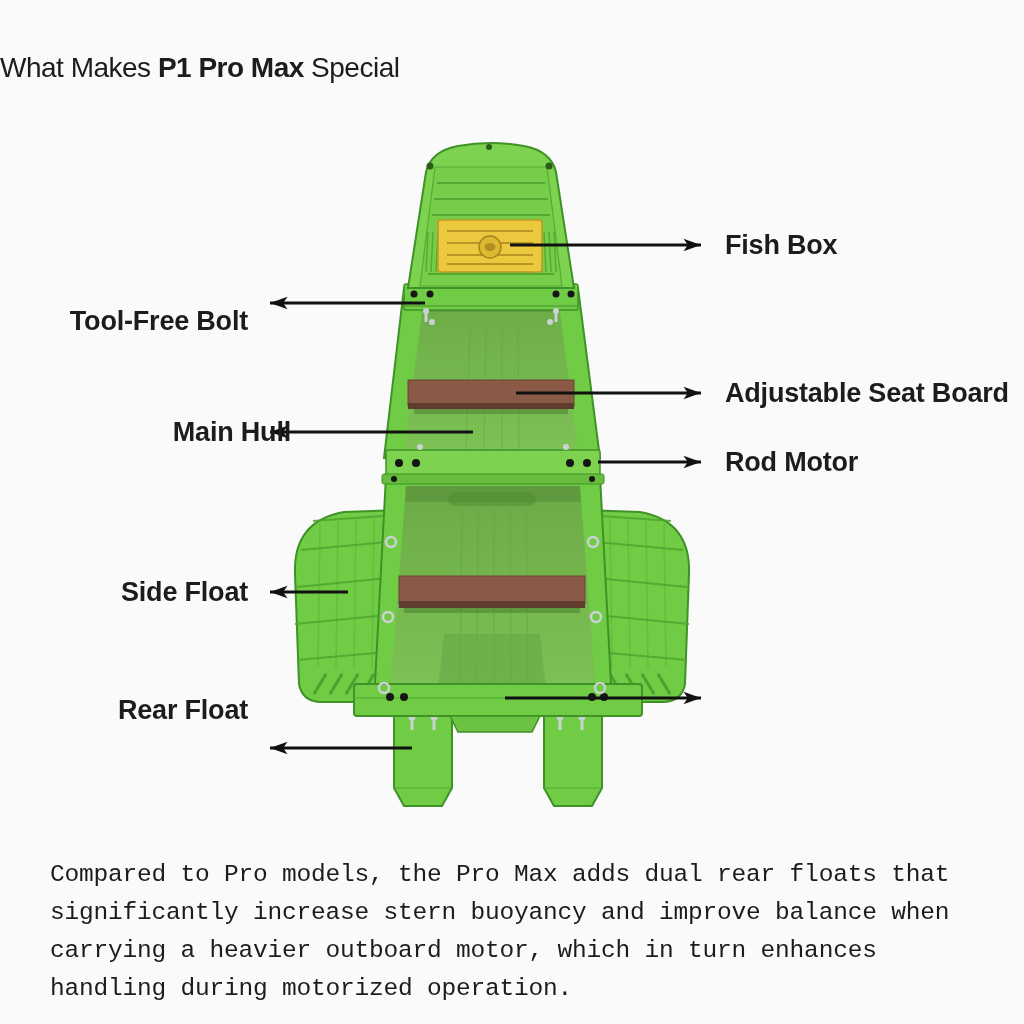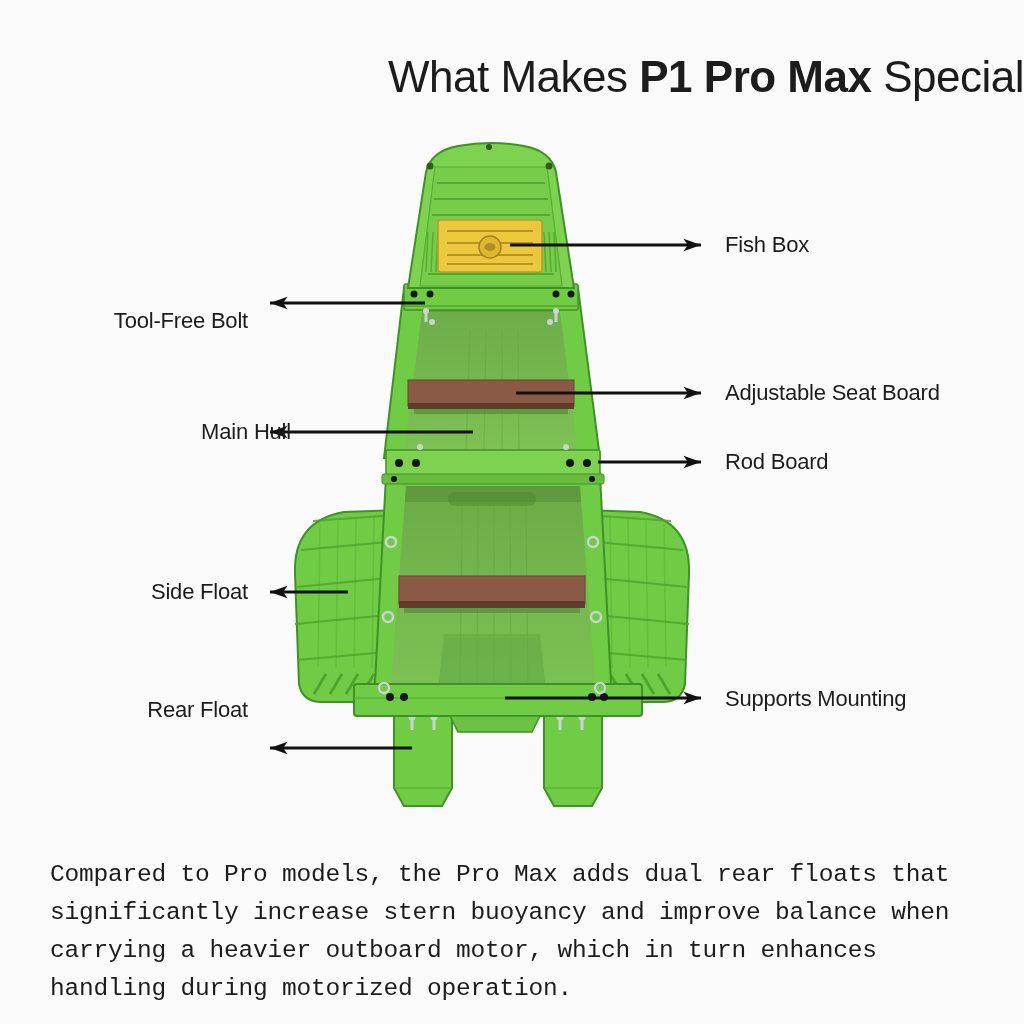--- a/index.html
+++ b/index.html
@@ -10,28 +10,28 @@
     --brown:#8b5a46; --brown_dark:#5f3c2e; --silver:#ccd1d5;
   }
   *{margin:0;padding:0;box-sizing:border-box;}
   html,body{width:1024px;height:1024px;}
   body{
     position:relative;background:var(--background,#fafafa);
     font-family:"Liberation Sans","DejaVu Sans",sans-serif;color:var(--ink,#1c1c1c);
     overflow:hidden;
   }
   h1.title{
-    position:absolute;top:52px;left:0;width:1024px;text-align:right;
-    font-size:44px;font-weight:400;letter-spacing:-0.5px;white-space:pre-wrap;
+    position:absolute;top:52px;left:0;width:1024px;text-align:left;
+    font-size:28px;font-weight:400;letter-spacing:-0.5px;white-space:pre-wrap;
   }
   h1.title strong{font-weight:700;}
   .diagram-svg{position:absolute;inset:0;width:1024px;height:1024px;}
   .callout{
-    position:absolute;font-size:22px;line-height:34px;white-space:nowrap;
-    color:var(--ink,#1c1c1c);letter-spacing:-0.2px;
+    position:absolute;font-size:27px;line-height:34px;white-space:nowrap;
+    color:var(--ink,#1c1c1c);letter-spacing:-0.2px;font-weight:bold;
   }
   .callout.right-align{text-align:right;}
   .co-fish-box{left:725px;top:228px;}
   .co-tool-free-bolt{right:776px;top:304px;}
   .co-adjustable-seat{left:725px;top:376px;}
   .co-main-hull{right:733px;top:415px;}
   .co-rod-holder{left:725px;top:445px;}
   .co-side-float{right:776px;top:575px;}
   .co-outboard{left:725px;top:677px;line-height:44px;}
   .co-rear-float{right:776px;top:693px;}
@@ -195,20 +195,19 @@
     <line class="arrow-line" x1="348" y1="592" x2="270" y2="592" marker-end="url(#arrowhead)"></line>
     <line class="arrow-line" x1="505" y1="698" x2="701" y2="698" marker-end="url(#arrowhead)"></line>
     <line class="arrow-line" x1="412" y1="748" x2="270" y2="748" marker-end="url(#arrowhead)"></line>
   </g>
 </svg>
 
 <div class="callout co-fish-box">Fish Box</div>
 <div class="callout right-align co-tool-free-bolt">Tool-Free Bolt</div>
 <div class="callout co-adjustable-seat">Adjustable Seat Board</div>
 <div class="callout right-align co-main-hull">Main Hull</div>
-<div class="callout co-rod-holder">Rod Board</div>
+<div class="callout co-rod-holder">Rod Motor</div>
 <div class="callout right-align co-side-float">Side Float</div>
 <div class="callout co-outboard">
-  <div>Supports Mounting</div>
 </div>
 <div class="callout right-align co-rear-float">Rear Float</div>
 
 <p class="description">Compared to Pro models, the Pro Max adds dual rear floats that significantly increase stern buoyancy and improve balance when carrying a heavier outboard motor, which in turn enhances handling during motorized operation.</p>
 
 </body></html>

